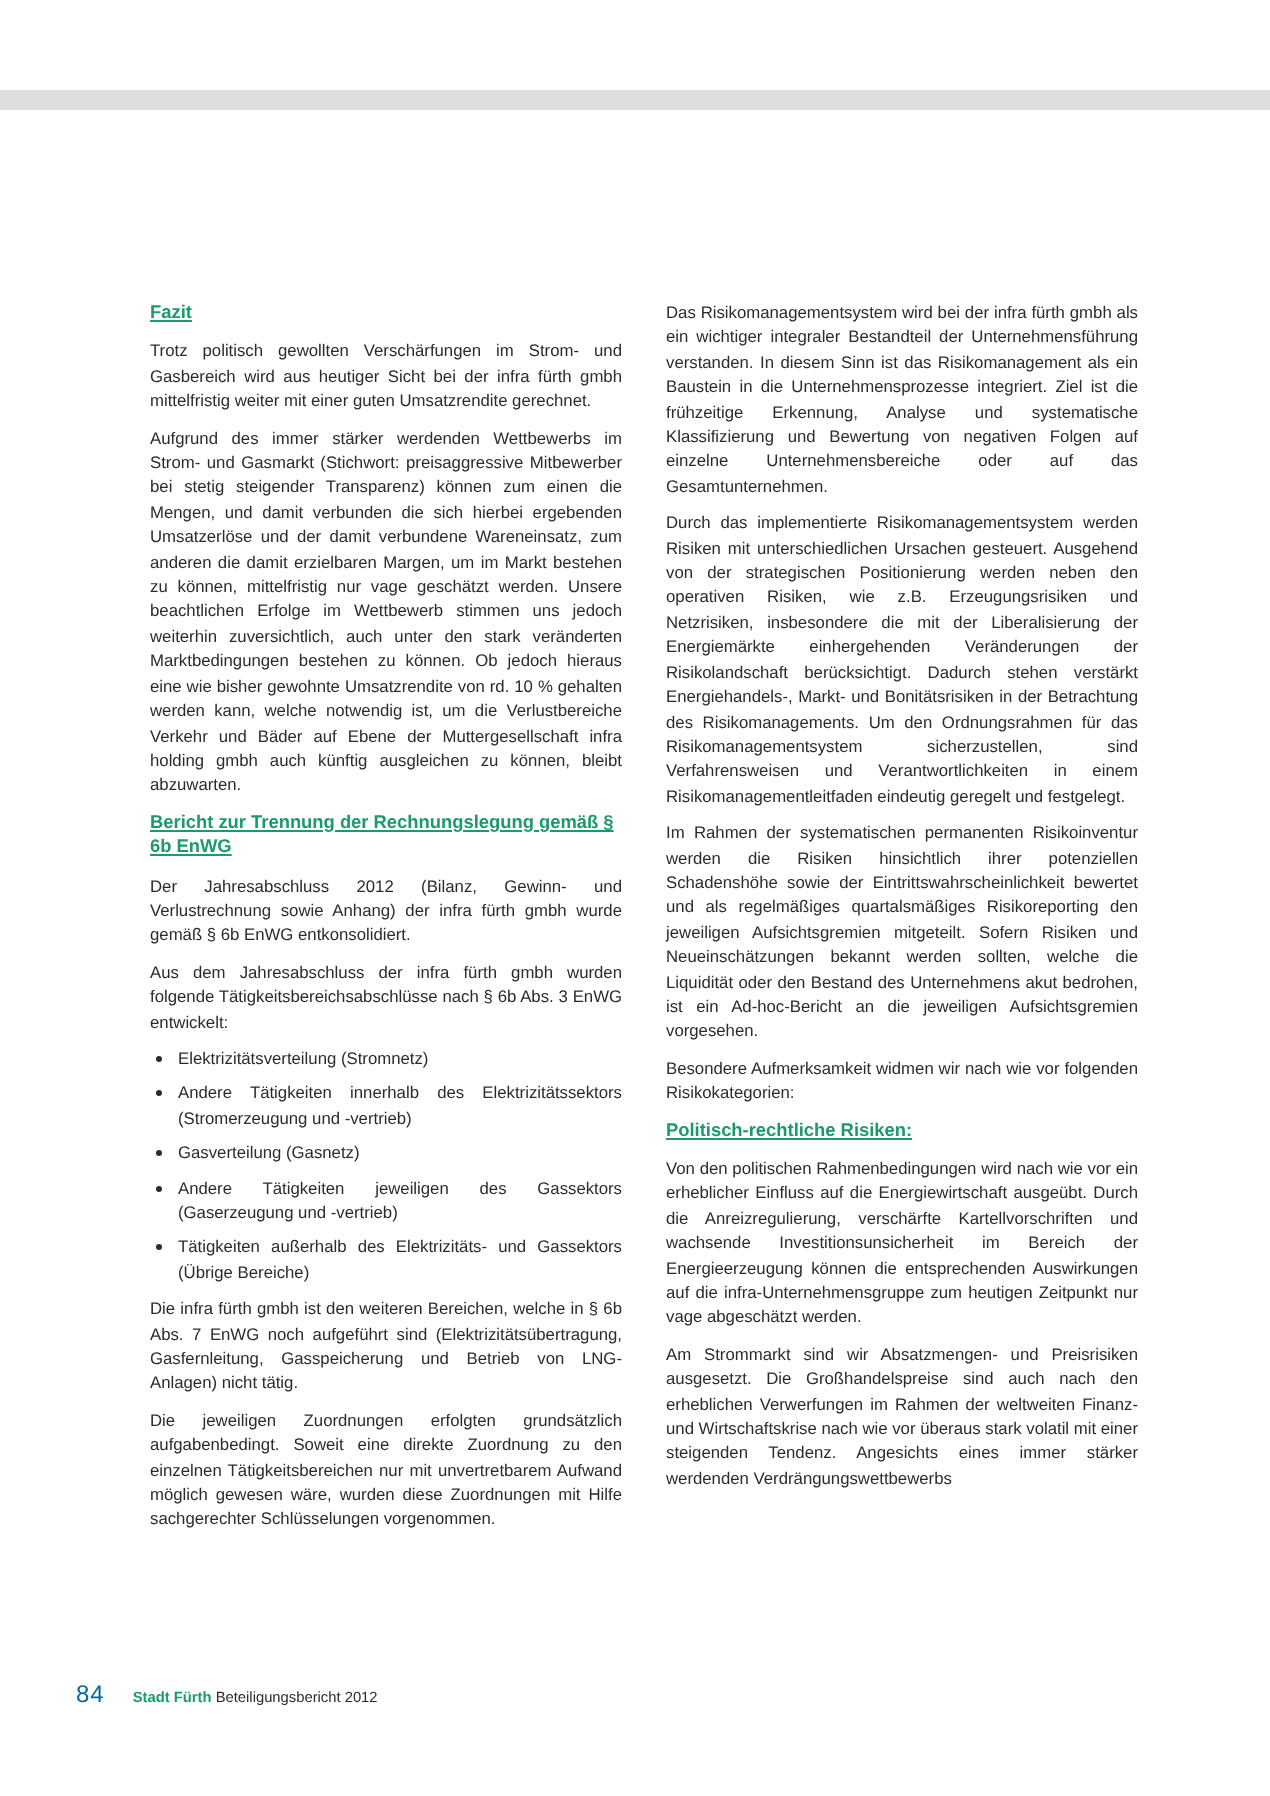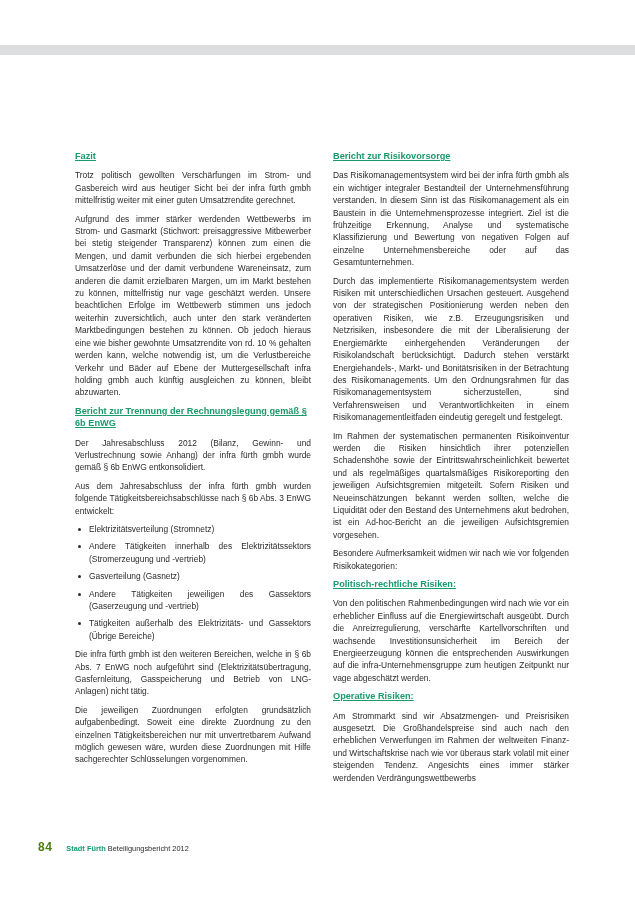--- a/index.html
+++ b/index.html
@@ -27,21 +27,21 @@
   ul.bullets { list-style: none; margin: 0 0 6px 0; padding: 0; }
   ul.bullets li { position: relative; padding-left: 14px; margin: 0 0 5px 0; }
   ul.bullets li::before {
     content: ""; position: absolute; left: 3px; top: 5px;
     width: 3px; height: 3px; border-radius: 50%; background: #2b2b2b;
   }
   .footer {
     position: absolute; left: 38px; top: 840px; height: 14px;
     display: flex; align-items: baseline; gap: 14px;
   }
-  .page-num { color: #4d7c0f; font-weight: bold; font-size: 12px; letter-spacing: 0.5px; }
+  .page-num { color: #0369a1; font-weight: normal; font-size: 12px; letter-spacing: 0.5px; }
   .footer-text { font-size: 7.4px; }
   .footer-brand { color: #1b9a6c; font-weight: bold; }
   .footer-title { color: #2b2b2b; }
 </style>
 </head>
 <body>
 
 <div class="top-band"></div>
 
 <div class="col col-left">
@@ -57,29 +57,27 @@
     <li>Andere Tätigkeiten innerhalb des Elektrizitätssektors (Stromerzeugung und -vertrieb)</li>
     <li>Gasverteilung (Gasnetz)</li>
     <li>Andere Tätigkeiten jeweiligen des Gassektors (Gaserzeugung und -vertrieb)</li>
     <li>Tätigkeiten außerhalb des Elektrizitäts- und Gassektors (Übrige Bereiche)</li>
   </ul>
   <p class="p">Die infra fürth gmbh ist den weiteren Bereichen, welche in § 6b Abs. 7 EnWG noch aufgeführt sind (Elektrizitätsübertragung, Gasfernleitung, Gasspeicherung und Betrieb von LNG-Anlagen) nicht tätig.</p>
   <p class="p">Die jeweiligen Zuordnungen erfolgten grundsätzlich aufgabenbedingt. Soweit eine direkte Zuordnung zu den einzelnen Tätigkeitsbereichen nur mit unvertretbarem Aufwand möglich gewesen wäre, wurden diese Zuordnungen mit Hilfe sachgerechter Schlüsselungen vorgenommen.</p>
 </div>
 
 <div class="col col-right">
-  <div class="h">Bericht zur Risikovorsorge</div>
   <p class="p">Das Risikomanagementsystem wird bei der infra fürth gmbh als ein wichtiger integraler Bestandteil der Unternehmensführung verstanden. In diesem Sinn ist das Risikomanagement als ein Baustein in die Unternehmensprozesse integriert. Ziel ist die frühzeitige Erkennung, Analyse und systematische Klassifizierung und Bewertung von negativen Folgen auf einzelne Unternehmensbereiche oder auf das Gesamtunternehmen.</p>
   <p class="p">Durch das implementierte Risikomanagementsystem werden Risiken mit unterschiedlichen Ursachen gesteuert. Ausgehend von der strategischen Positionierung werden neben den operativen Risiken, wie z.B. Erzeugungsrisiken und Netzrisiken, insbesondere die mit der Liberalisierung der Energiemärkte einhergehenden Veränderungen der Risikolandschaft berücksichtigt. Dadurch stehen verstärkt Energiehandels-, Markt- und Bonitätsrisiken in der Betrachtung des Risikomanagements. Um den Ordnungsrahmen für das Risikomanagementsystem sicherzustellen, sind Verfahrensweisen und Verantwortlichkeiten in einem Risikomanagementleitfaden eindeutig geregelt und festgelegt.</p>
   <p class="p">Im Rahmen der systematischen permanenten Risikoinventur werden die Risiken hinsichtlich ihrer potenziellen Schadenshöhe sowie der Eintrittswahrscheinlichkeit bewertet und als regelmäßiges quartalsmäßiges Risikoreporting den jeweiligen Aufsichtsgremien mitgeteilt. Sofern Risiken und Neueinschätzungen bekannt werden sollten, welche die Liquidität oder den Bestand des Unternehmens akut bedrohen, ist ein Ad-hoc-Bericht an die jeweiligen Aufsichtsgremien vorgesehen.</p>
   <p class="p">Besondere Aufmerksamkeit widmen wir nach wie vor folgenden Risikokategorien:</p>
 
   <div class="h">Politisch-rechtliche Risiken:</div>
   <p class="p">Von den politischen Rahmenbedingungen wird nach wie vor ein erheblicher Einfluss auf die Energiewirtschaft ausgeübt. Durch die Anreizregulierung, verschärfte Kartellvorschriften und wachsende Investitionsunsicherheit im Bereich der Energieerzeugung können die entsprechenden Auswirkungen auf die infra-Unternehmensgruppe zum heutigen Zeitpunkt nur vage abgeschätzt werden.</p>
 
-  <div class="h">Operative Risiken:</div>
   <p class="p">Am Strommarkt sind wir Absatzmengen- und Preisrisiken ausgesetzt. Die Großhandelspreise sind auch nach den erheblichen Verwerfungen im Rahmen der weltweiten Finanz- und Wirtschaftskrise nach wie vor überaus stark volatil mit einer steigenden Tendenz. Angesichts eines immer stärker werdenden Verdrängungswettbewerbs</p>
 </div>
 
 <div class="footer">
   <span class="page-num">84</span>
   <span class="footer-text"><span class="footer-brand">Stadt Fürth</span><span class="footer-title"> Beteiligungsbericht 2012</span></span>
 </div>
 
 </body></html>

